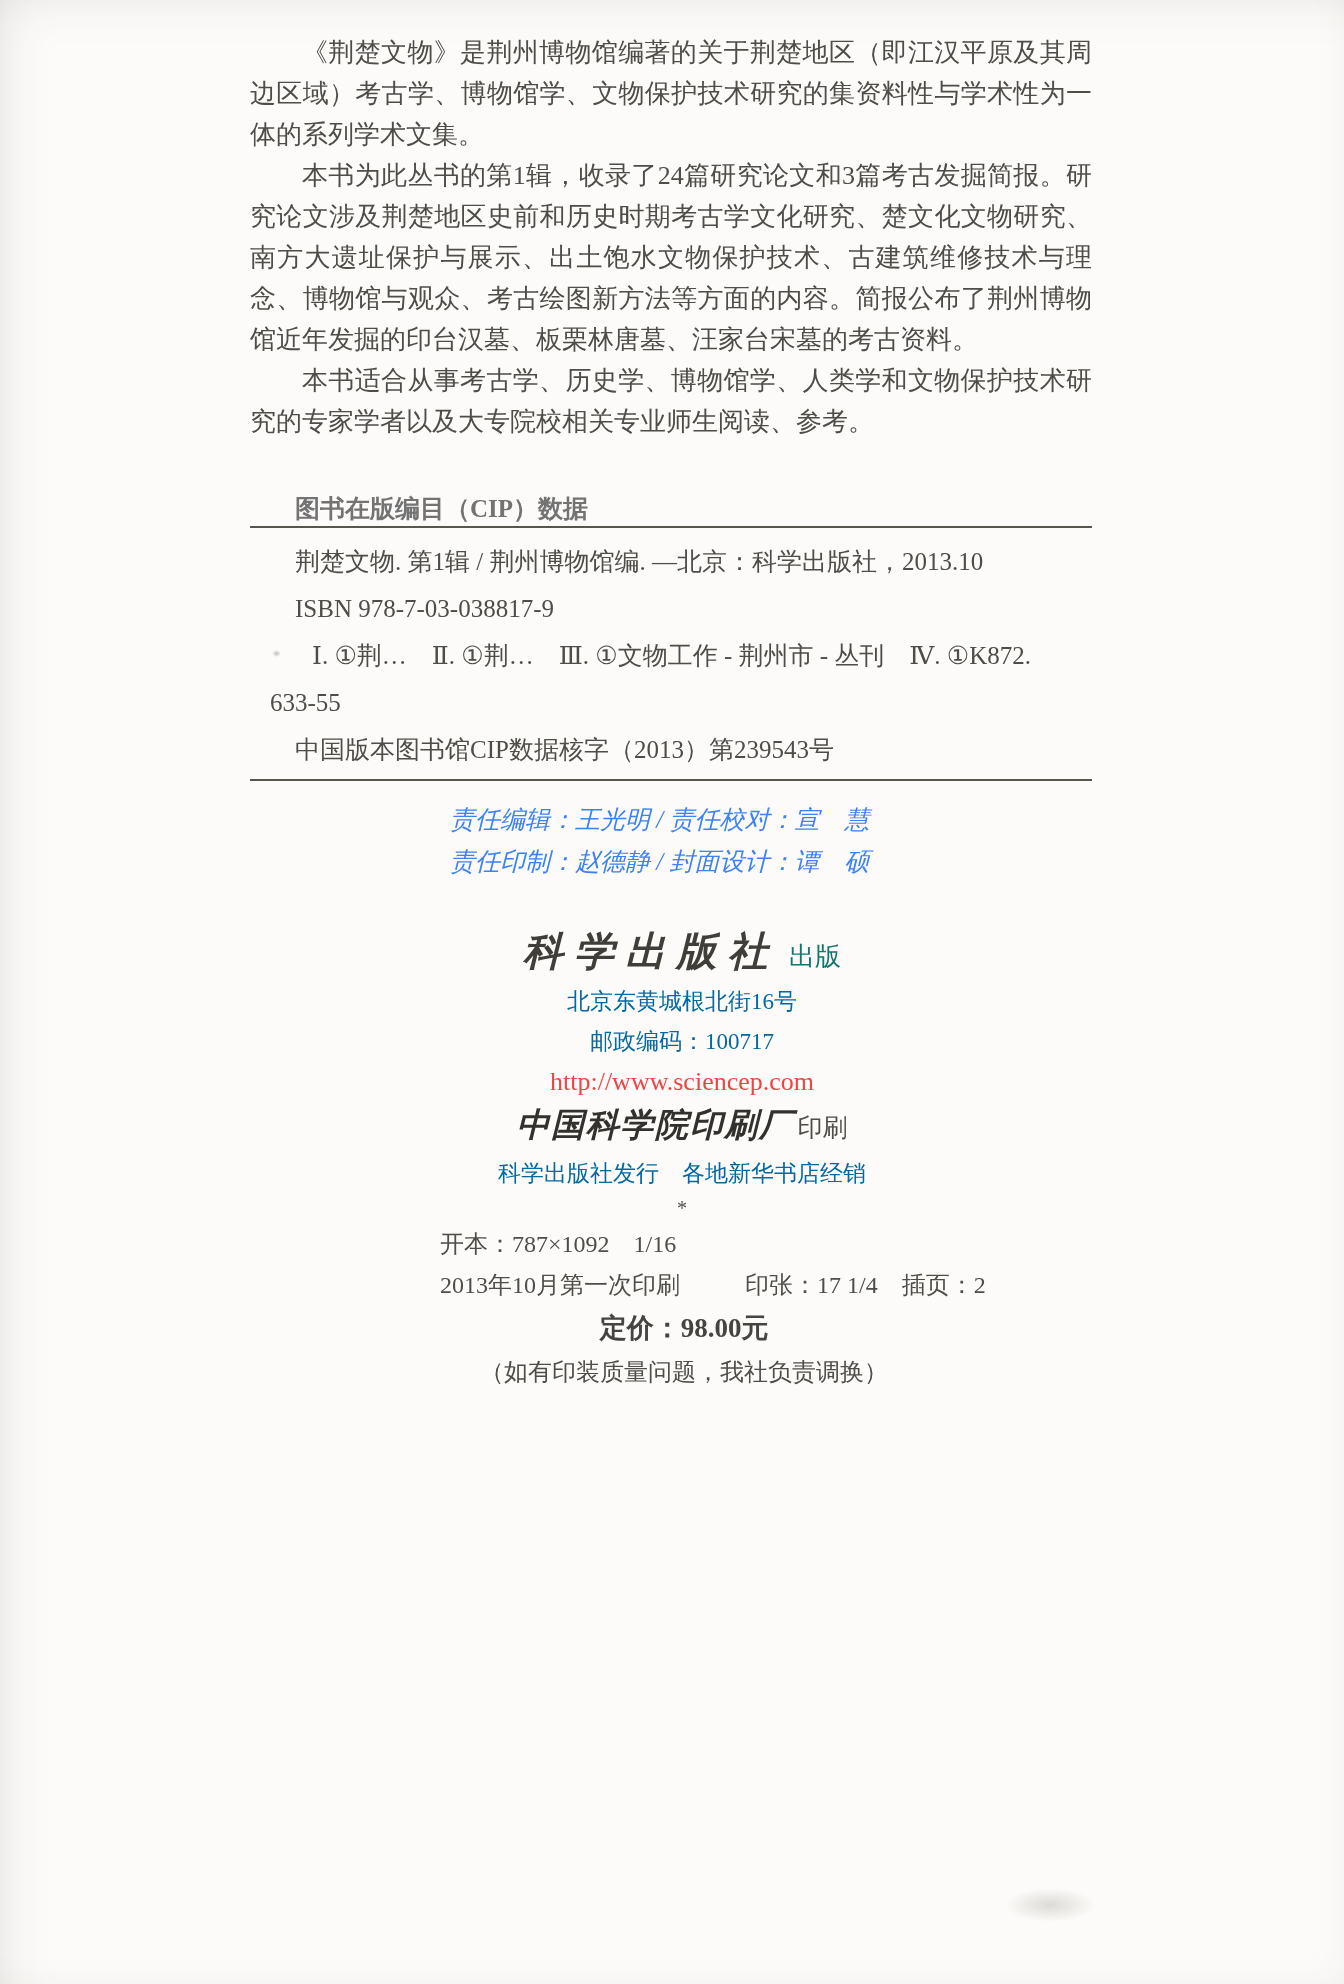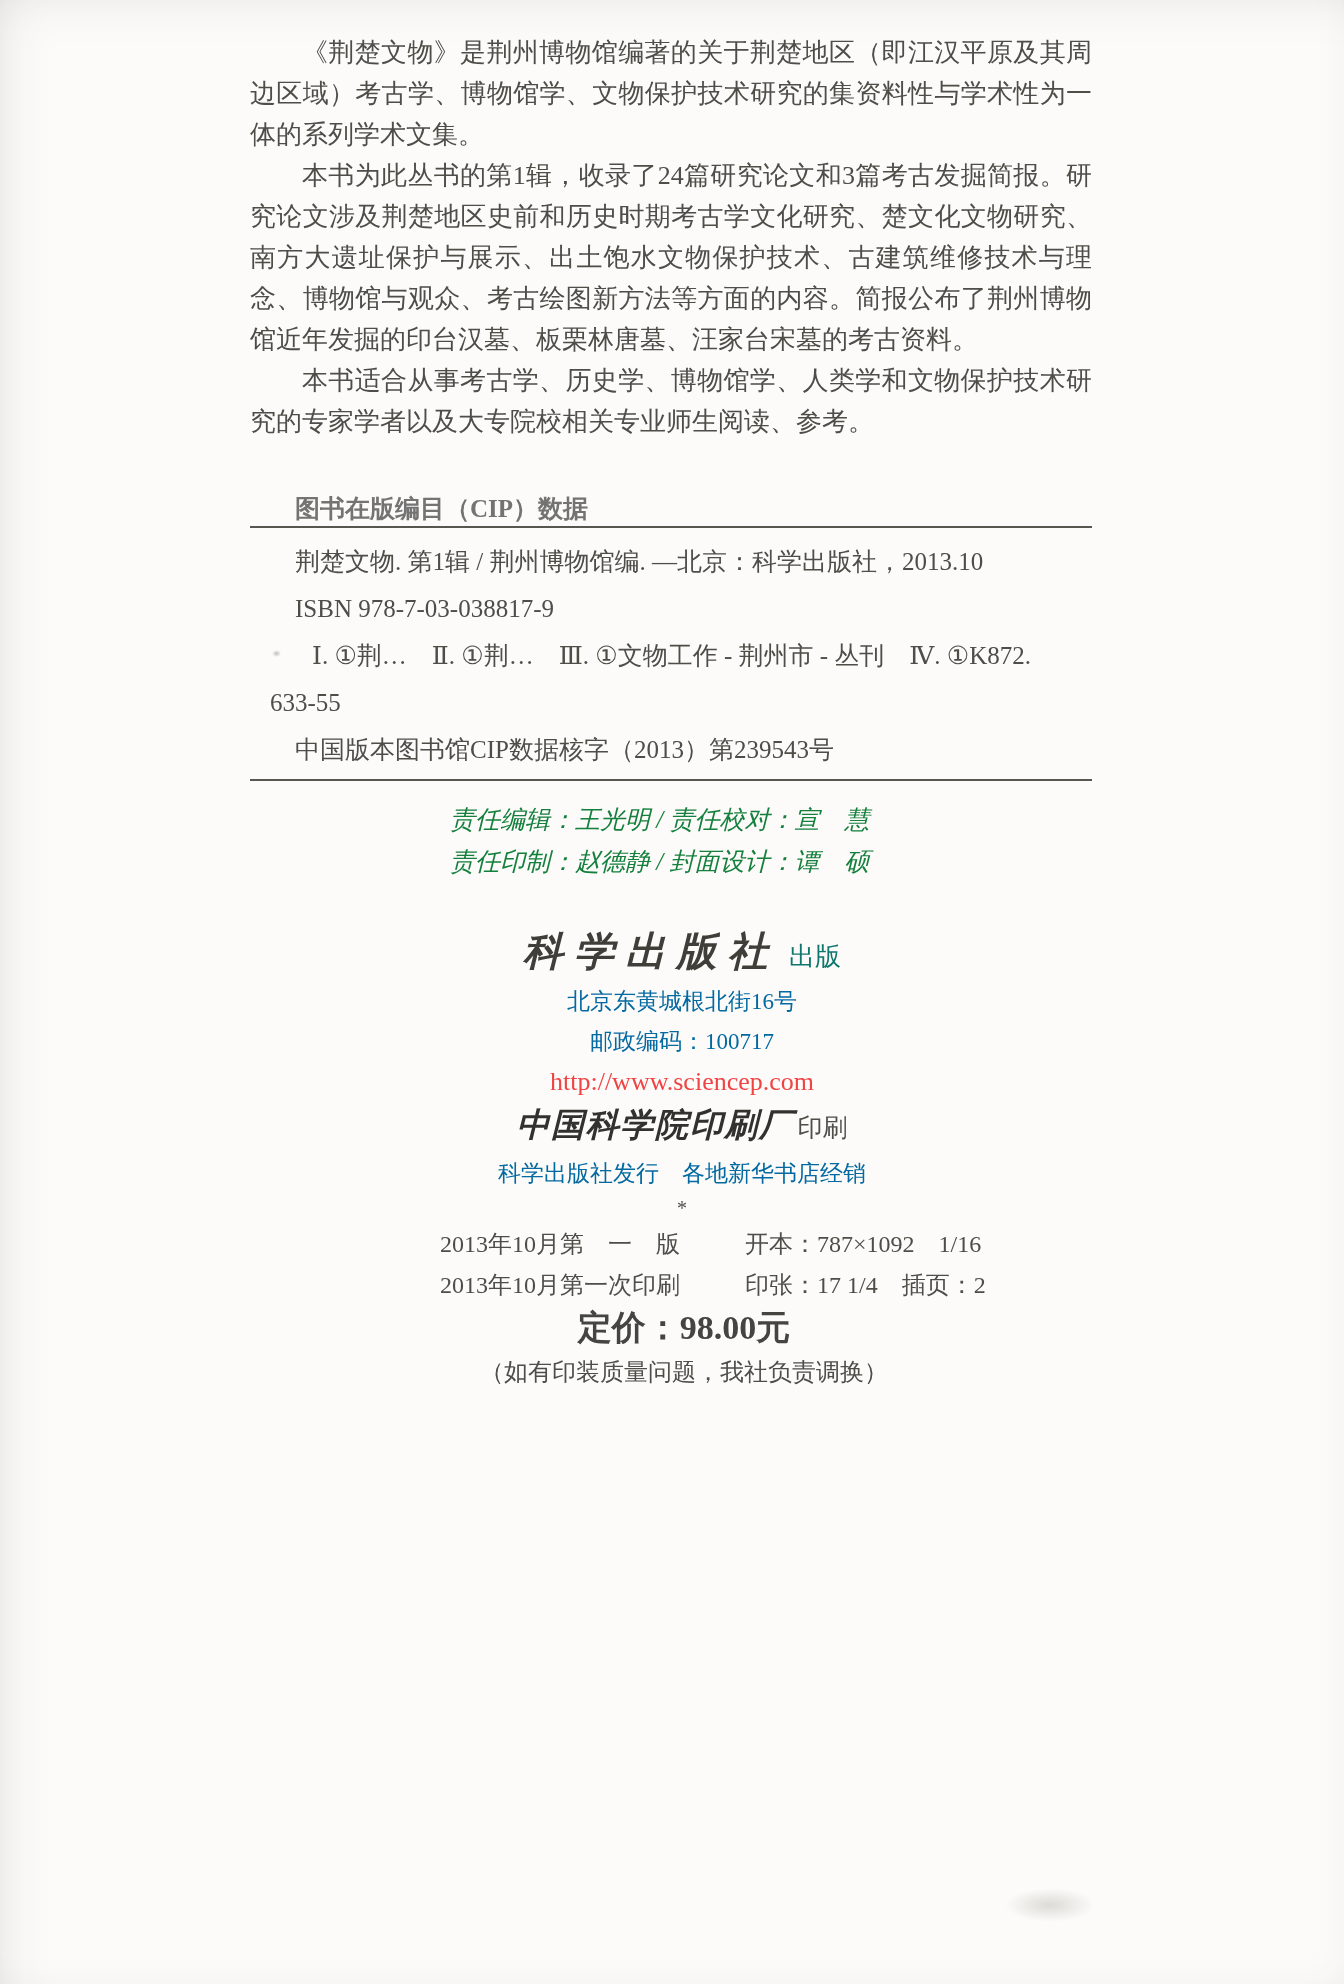--- a/index.html
+++ b/index.html
@@ -25,40 +25,40 @@
   .intro p{margin:0;text-indent:2em;}
   
   .cip{margin-top:50px;}
   .cip-header{font-size:25px;font-weight:700;line-height:34px;padding-left:45px;color:#737373;}
   .cip-rule{height:0;border-bottom:2px solid #57564f;}
   .cip-body{padding:10px 0 6px;font-size:25px;color:#4e4d48;}
   .cip-line{line-height:47px;padding-left:45px;white-space:nowrap;}
   .cip-line.roman{padding-left:62px;}
   .cip-line.outdent{padding-left:20px;}
   
-  .staff{margin-top:18px;padding-left:200px;font-size:25px;font-style:italic;color:#15803d;}
+  .staff{margin-top:18px;padding-left:200px;font-size:25px;font-style:italic;color:#3b82f6;}
   .staff div{line-height:42px;white-space:nowrap;}
   
   .pub{text-align:center;padding-left:22px;}
   .pub-name-line{margin-top:47px;line-height:44px;white-space:nowrap;}
   .pub-name{font-size:40px;font-weight:700;font-style:italic;letter-spacing:.28em;color:#3f3e39;}
   .pub-suffix{font-size:26px;color:#0f766e;margin-left:6px;}
   .pub-addr,.pub-post,.pub-dist{font-size:23px;line-height:40px;color:#0369a1;}
   .pub-web{font-size:26px;line-height:40px;color:#ef4444;}
   .pub-printer-line{line-height:46px;white-space:nowrap;}
   .pub-printer{font-size:33px;font-weight:700;font-style:italic;letter-spacing:.05em;color:#32312d;}
   .pub-printer-suffix{font-size:25px;color:#4e4d48;margin-left:0;}
   .pub-star{font-size:20px;line-height:28px;color:#514f4a;}
   
   .edition{margin-top:2px;font-size:24px;color:#4e4d48;}
   .ed-row{display:flex;padding-left:190px;line-height:41px;white-space:nowrap;}
   .ed-left{width:305px;flex:none;}
   .ed-right{flex:none;}
   .ed-center{text-align:center;padding-left:26px;line-height:41px;}
-  .ed-price{text-align:center;padding-left:26px;line-height:44px;font-size:34px;font-weight:700;color:#454440;}
+  .ed-price{text-align:center;padding-left:26px;line-height:44px;font-size:27px;font-weight:700;color:#454440;}
   .ed-note{text-align:center;padding-left:26px;line-height:44px;}
   
   .speck{position:absolute;border-radius:50%;background:radial-gradient(closest-side,rgba(120,115,105,.45),rgba(120,115,105,0));}
   .speck-a{left:272px;top:650px;width:9px;height:7px;}
   .smudge{position:absolute;left:1005px;top:1888px;width:90px;height:34px;border-radius:50%;
           background:radial-gradient(closest-side,rgba(140,135,125,.28),rgba(140,135,125,0));}
 </style>
 </head>
 <body>
 
@@ -101,21 +101,20 @@
       <div class="pub-printer-line">
         <span class="pub-printer">中国科学院印刷厂</span>
         <span class="pub-printer-suffix">印刷</span>
       </div>
       <div class="pub-dist">科学出版社发行　各地新华书店经销</div>
       <div class="pub-star">*</div>
     </div>
 
     <div class="edition">
       <div class="ed-row">
-        <span class="ed-left">2013年10月第　一　版</span>
         <span class="ed-right">开本：787×1092　1/16</span>
       </div>
       <div class="ed-row">
         <span class="ed-left">2013年10月第一次印刷</span>
         <span class="ed-right">印张：17 1/4　插页：2</span>
       </div>
       <div class="ed-price">定价：98.00元</div>
       <div class="ed-note">（如有印装质量问题，我社负责调换）</div>
     </div>
 

